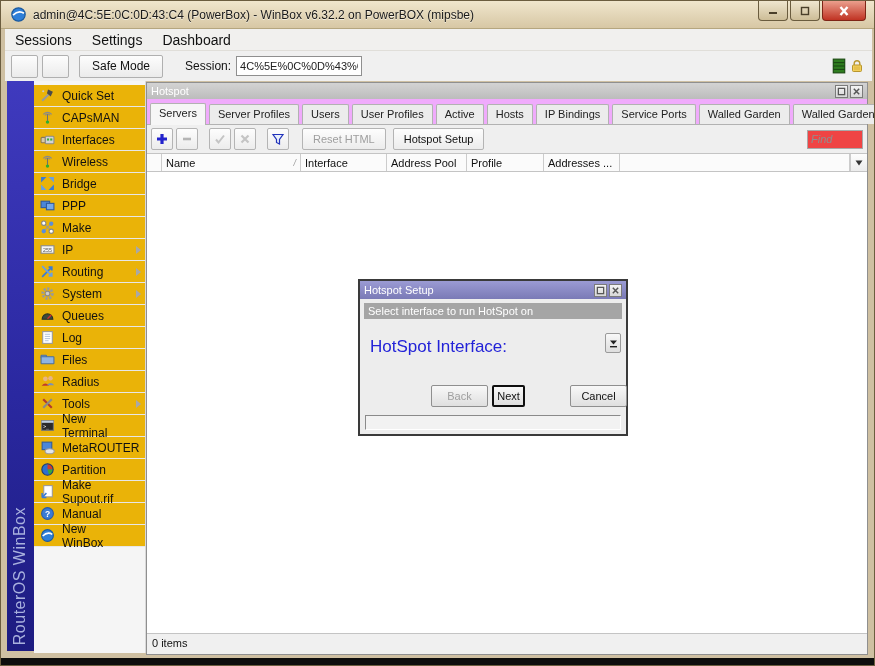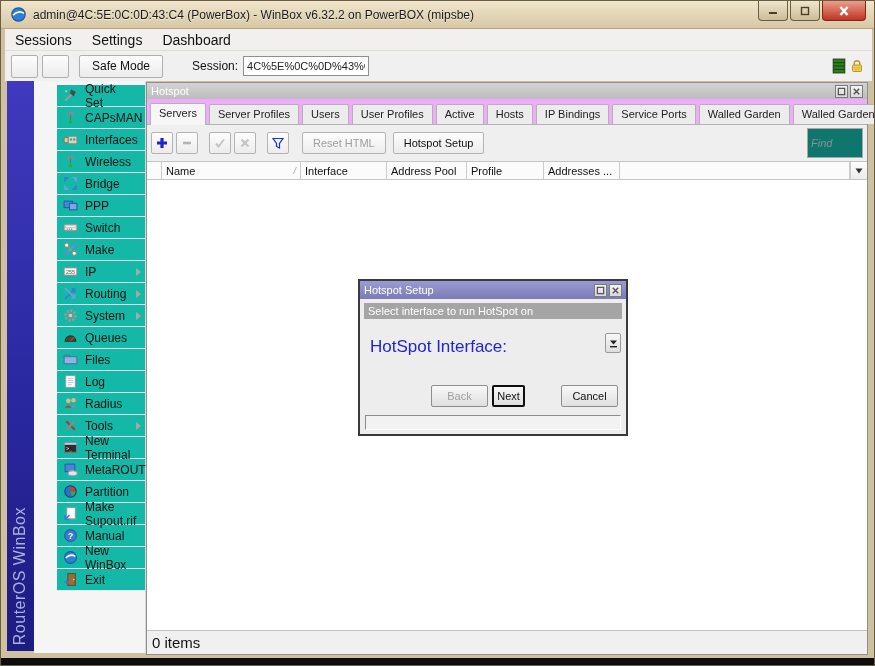--- a/index.html
+++ b/index.html
@@ -26,34 +26,34 @@
     background:#f1f0ee; border-bottom:1px solid #e0ded9; display:flex; align-items:center; }
   .menu-item { padding:3px 10px; font-size:14px; }
   .topbar { position:absolute; left:4px; top:50px; width:867px; height:30px;
     background:#f0f0f0; display:flex; align-items:center; padding:0 6px; }
   .tb-btn { height:23px; border:1px solid #b0b0b0; border-radius:2px;
     background:linear-gradient(#fdfdfd,#ebebeb); display:flex; align-items:center;
     justify-content:center; margin-right:4px; font-size:12px; }
   .tb-btn.sq { width:27px; }
   .tb-btn.safe { padding:0 12px; margin-left:6px; }
   .ticon svg { display:block; }
-  .session-label { margin-left:25px; margin-right:5px; font-size:12px; }
+  .session-label { margin-left:18px; margin-right:5px; font-size:12px; }
   .session-input { width:126px; height:20px; border:1px solid #8f8f8f; background:#fff;
     font-family:inherit; font-size:11px; padding:0 3px; color:#222; }
   .topbar-right { margin-left:auto; display:flex; align-items:center; gap:4px; padding-right:2px; }
   .topbar-right .ticon svg { width:14px; height:16px; }
   
   .bluestrip { position:absolute; left:6px; top:80px; width:27px; height:570px;
     background:linear-gradient(180deg,#3f3abe 0%,#2a28a0 55%,#1d1c80 100%); }
   .brand { position:absolute; bottom:6px; left:4px; writing-mode:vertical-rl;
     transform:rotate(180deg); font-size:16px; font-weight:500; color:#a9b1de; letter-spacing:.5px; }
   .sidebar { position:absolute; left:33px; top:80px; width:112px; height:572px;
     background:#f5f5f5; border-right:1px solid #d9d9d9; padding-top:4px; }
   .side-item { height:22px; display:flex; align-items:center; gap:7px; padding:0 4px 0 6px;
-    border-bottom:1px solid #e7e7e7; font-size:12px; background:#14b8a6;margin-left:23px; }
+    border-bottom:1px solid #e7e7e7; font-size:12px; background:#eab308; }
   .side-icon { width:15px; height:15px; flex:0 0 15px; }
   .side-icon svg { width:15px; height:15px; display:block; }
   .side-arrow { margin-left:auto; width:0; height:0; border-left:5px solid #a8a8a8;
     border-top:4px solid transparent; border-bottom:4px solid transparent; }
   
   .hotspot-win { position:absolute; left:145px; top:81px; width:722px; height:573px;
     background:#efefef; border:1px solid #8f8f8f; display:flex; flex-direction:column; }
   .hs-titlebar { height:16px; background:linear-gradient(#d3d3d3,#bcbcbc);
     color:#fff; font-size:11px; padding:1px 4px; display:flex; align-items:center; flex:0 0 16px;justify-content:center; }
   .hs-title-btns { margin-left:auto; display:flex; gap:2px; }
@@ -68,35 +68,35 @@
   .hs-toolbar { display:flex; align-items:center; padding:3px 4px; flex:0 0 28px; background:#efefef; }
   .icon-btn { width:22px; height:22px; border:1px solid #b4b4b4; border-radius:2px;
     background:linear-gradient(#fdfdfd,#ececec); display:flex; align-items:center;
     justify-content:center; margin-right:3px; }
   .icon-btn.gap { margin-left:8px; }
   .icon-btn svg { width:14px; height:14px; }
   .txt-btn { height:22px; padding:0 10px; border:1px solid #b4b4b4; border-radius:2px;
     background:linear-gradient(#fdfdfd,#ececec); font-size:11px; display:flex; align-items:center; }
   .txt-btn.disabled { color:#9e9e9e; }
   .txt-btn.ml { margin-left:10px; } .txt-btn.ml2 { margin-left:7px; }
-  .find-input { margin-left:auto; width:56px; height:30px; border:1px solid #a8a8a8;
-    background:#0f766e; font-family:inherit; font-size:11px; padding:0 3px; }
+  .find-input { margin-left:auto; width:56px; height:19px; border:1px solid #a8a8a8;
+    background:#ef4444; font-family:inherit; font-size:11px; padding:0 3px; }
   .find-input::placeholder { font-style:italic; color:#8f8f8f; }
   .header-row { display:flex; height:19px; background:#fbfbfb; border-top:1px solid #c4c4c4;
     border-bottom:1px solid #c4c4c4; font-size:11px; flex:0 0 19px; }
   .hcells { display:contents; }
   .hcell { border-right:1px solid #cccccc; padding:2px 4px; white-space:nowrap; overflow:hidden;
     display:flex; align-items:center; }
   .hcell .sort { margin-left:auto; color:#9a9a9a; font-size:9px; font-style:italic; padding-left:3px; }
   .hfiller { flex:1; }
   .dd-btn { width:17px; border-left:1px solid #cccccc; background:linear-gradient(#fdfdfd,#ececec);
     display:flex; align-items:center; justify-content:center; }
   .dd-btn svg { width:8px; height:6px; }
   .list-area { flex:1; background:#ffffff; border-bottom:1px solid #c4c4c4; }
-  .hs-status { flex:0 0 20px; background:#f0f0f0; font-size:15px; padding:3px 5px; }
+  .hs-status { flex:0 0 20px; background:#f0f0f0; font-size:11px; padding:3px 5px; }
   
   .dialog { position:absolute; left:357px; top:278px; width:270px; height:157px;
     background:#ededed; border:2px solid #3a3a3a; }
   .dlg-titlebar { height:18px; background:linear-gradient(#9b9bd4,#7a7ab6); color:#fff;
     font-size:11px; display:flex; align-items:center; padding:0 4px; }
   .dlg-title-btns { margin-left:auto; display:flex; gap:2px; }
   .dlg-instruction { margin:4px 4px 0 4px; background:#a5a5a5; color:#fff; font-size:11px;
     padding:2px 4px; height:16px; }
   .dlg-label { position:absolute; left:10px; top:56px; font-size:17px; color:#2222d8; }
   .combo { position:absolute; left:103px; top:52px; width:138px; height:20px;
@@ -105,21 +105,21 @@
     white-space:nowrap; overflow:hidden; }
   .combo-btn { position:absolute; left:245px; top:52px; width:16px; height:20px;
     border:1px solid #9a9a9a; border-radius:2px; background:linear-gradient(#f8f8f8,#dedede);
     display:flex; align-items:center; justify-content:center; }
   .combo-btn svg { width:9px; height:11px; }
   .dlg-btn { position:absolute; top:104px; height:22px; border:1px solid #8f8f8f; border-radius:2px;
     background:linear-gradient(#f8f8f8,#dfdfdf); font-size:11px; display:flex;
     align-items:center; justify-content:center; }
   .dlg-btn.back { left:71px; width:57px; color:#9f9f9f; }
   .dlg-btn.next { left:132px; width:33px; border:2px solid #0f0f0f; }
-  .dlg-btn.cancel { left:201px; width:57px; }
+  .dlg-btn.cancel { left:210px; width:57px; }
   .dlg-sunken { position:absolute; left:5px; right:5px; top:134px; height:15px; background:#f2f2f2;
     border:1px solid; border-color:#8a8a8a #ffffff #ffffff #8a8a8a; }
   
   .black-strip { position:absolute; left:0; bottom:0; width:100%; height:7px; background:#0d0d0d; }
 </style>
 </head>
 <body>
 
 <div class="frame">
 
@@ -277,33 +277,20 @@
         <span class="side-icon">
           <svg viewBox="0 0 14 14">
             <rect x="1" y="3" width="8" height="6" fill="#4a86d8" stroke="#2d5aa0"></rect>
             <rect x="6" y="5" width="7" height="6" fill="#74a8e8" stroke="#2d5aa0"></rect>
           </svg>
         </span>
         <span>PPP</span>
         <span class="side-arrow" style="visibility: hidden;"></span>
       </div>
 
-      <div class="side-item">
-        <span class="side-icon">
-          <svg viewBox="0 0 14 14">
-            <rect x="1" y="4" width="12" height="6" rx="1" fill="#e8e8e8" stroke="#8a8a8a"></rect>
-            <rect x="2.5" y="5.5" width="9" height="1.6" fill="#fff" stroke="#aaa" stroke-width="0.5"></rect>
-            <circle cx="4" cy="8.6" r="0.6" fill="#777"></circle>
-            <circle cx="6" cy="8.6" r="0.6" fill="#777"></circle>
-            <circle cx="8" cy="8.6" r="0.6" fill="#777"></circle>
-          </svg>
-        </span>
-        <span>Switch</span>
-        <span class="side-arrow" style="visibility: hidden;"></span>
-      </div>
 
       <div class="side-item">
         <span class="side-icon">
           <svg viewBox="0 0 14 14">
             <line x1="4" y1="3.5" x2="10" y2="10" stroke="#999"></line>
             <line x1="4" y1="10" x2="10" y2="3.5" stroke="#999"></line>
             <circle cx="3.5" cy="3" r="2" fill="#fff" stroke="#888"></circle>
             <circle cx="10.5" cy="3.5" r="2" fill="#5b8dd9"></circle>
             <circle cx="3.5" cy="10.5" r="2" fill="#5b8dd9"></circle>
             <circle cx="10.5" cy="10.5" r="2" fill="#fff" stroke="#888"></circle>
@@ -354,45 +341,45 @@
             <line x1="7" y1="10" x2="10.5" y2="6.5" stroke="#d03030" stroke-width="1.4"></line>
           </svg>
         </span>
         <span>Queues</span>
         <span class="side-arrow" style="visibility: hidden;"></span>
       </div>
 
       <div class="side-item">
         <span class="side-icon">
           <svg viewBox="0 0 14 14">
-            <rect x="1" y="3" width="5" height="2.5" rx="0.5" fill="#7fa8d8" stroke="#4a6f9f"></rect>
-            <rect x="1" y="4.5" width="12" height="6.5" rx="0.5" fill="#8fb4e2" stroke="#4a6f9f"></rect>
-          </svg>
-        </span>
-        <span>Files</span>
-        <span class="side-arrow" style="visibility: hidden;"></span>
-      </div>
-
-      <div class="side-item">
-        <span class="side-icon">
-          <svg viewBox="0 0 14 14">
             <rect x="2.5" y="1.5" width="9" height="11" fill="#fff" stroke="#999"></rect>
             <line x1="4.5" y1="4" x2="9.5" y2="4" stroke="#b8c8dd"></line>
             <line x1="4.5" y1="6" x2="9.5" y2="6" stroke="#b8c8dd"></line>
             <line x1="4.5" y1="8" x2="9.5" y2="8" stroke="#b8c8dd"></line>
             <line x1="4.5" y1="10" x2="8" y2="10" stroke="#b8c8dd"></line>
           </svg>
         </span>
         <span>Log</span>
         <span class="side-arrow" style="visibility: hidden;"></span>
       </div>
 
       <div class="side-item">
         <span class="side-icon">
           <svg viewBox="0 0 14 14">
+            <rect x="1" y="3" width="5" height="2.5" rx="0.5" fill="#7fa8d8" stroke="#4a6f9f"></rect>
+            <rect x="1" y="4.5" width="12" height="6.5" rx="0.5" fill="#8fb4e2" stroke="#4a6f9f"></rect>
+          </svg>
+        </span>
+        <span>Files</span>
+        <span class="side-arrow" style="visibility: hidden;"></span>
+      </div>
+
+      <div class="side-item">
+        <span class="side-icon">
+          <svg viewBox="0 0 14 14">
             <circle cx="5" cy="4.5" r="2.2" fill="#e8b484"></circle>
             <path d="M1.5 11 q3.5-4.5 7 0z" fill="#c0392b"></path>
             <circle cx="9.8" cy="4" r="2.1" fill="#e8b484"></circle>
             <path d="M6.5 10.5 q3.3-4.2 6.8 0z" fill="#7a90b8"></path>
           </svg>
         </span>
         <span>Radius</span>
         <span class="side-arrow" style="visibility: hidden;"></span>
       </div>
 
@@ -469,31 +456,20 @@
         <span class="side-icon">
           <svg viewBox="0 0 14 14">
             <circle cx="7" cy="7" r="5.5" fill="#2e7fd8" stroke="#1c5a9e"></circle>
             <path d="M2.5 7.5 q4.5-4.5 9-1.5" stroke="#fff" stroke-width="1.4" fill="none"></path>
           </svg>
         </span>
         <span>New WinBox</span>
         <span class="side-arrow" style="visibility: hidden;"></span>
       </div>
 
-      <div class="side-item">
-        <span class="side-icon">
-          <svg viewBox="0 0 14 14">
-            <rect x="4.5" y="1.5" width="7" height="11" fill="#9c6b3c" stroke="#6e4a26"></rect>
-            <circle cx="10" cy="7" r="0.7" fill="#f0d890"></circle>
-            <path d="M1 9.5 h3.5 M2.8 7.8 L4.5 9.5 L2.8 11.2" stroke="#3a7bd5" stroke-width="1.2" fill="none"></path>
-          </svg>
-        </span>
-        <span>Exit</span>
-        <span class="side-arrow" style="visibility: hidden;"></span>
-      </div>
     </div>
 
   <div class="hotspot-win">
     <div class="hs-titlebar">
       <span>Hotspot</span>
       <span class="hs-title-btns">
         <span class="mini-btn">
             <span class="ticon">
               <svg viewBox="0 0 10 10">
                 <rect x="1.5" y="1.5" width="7" height="7" fill="none" stroke="#555" stroke-width="1.4"></rect>

